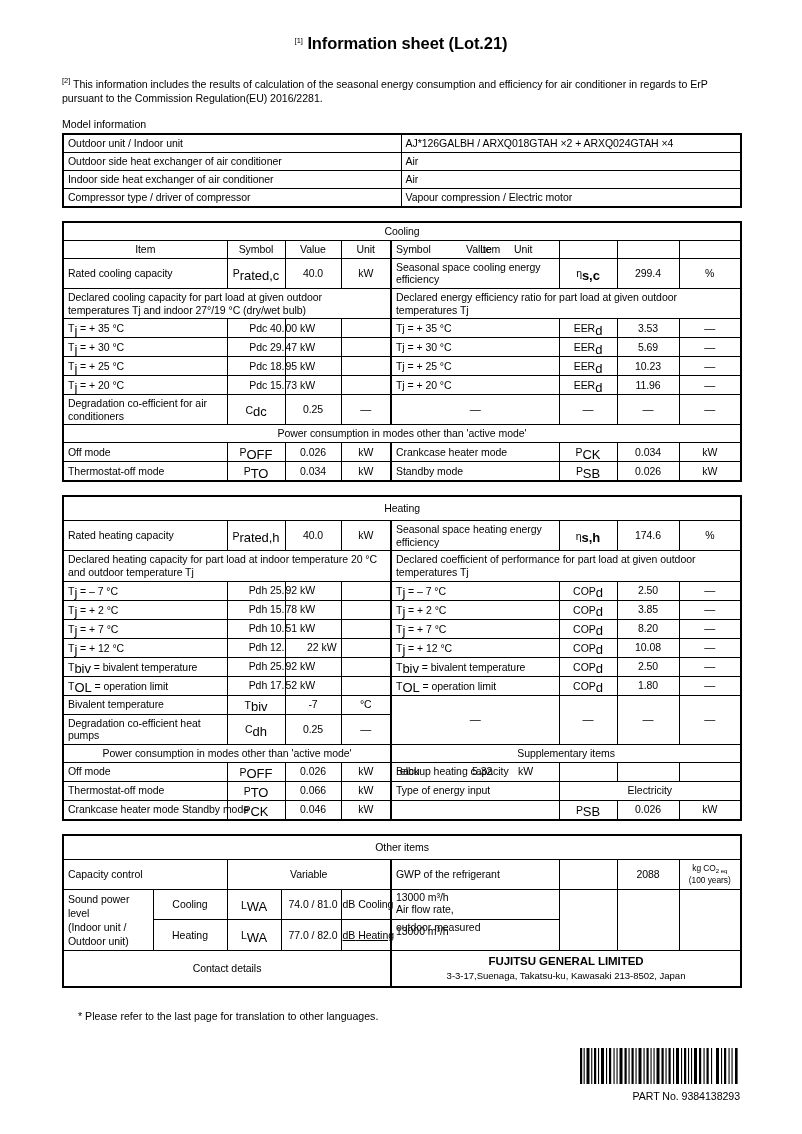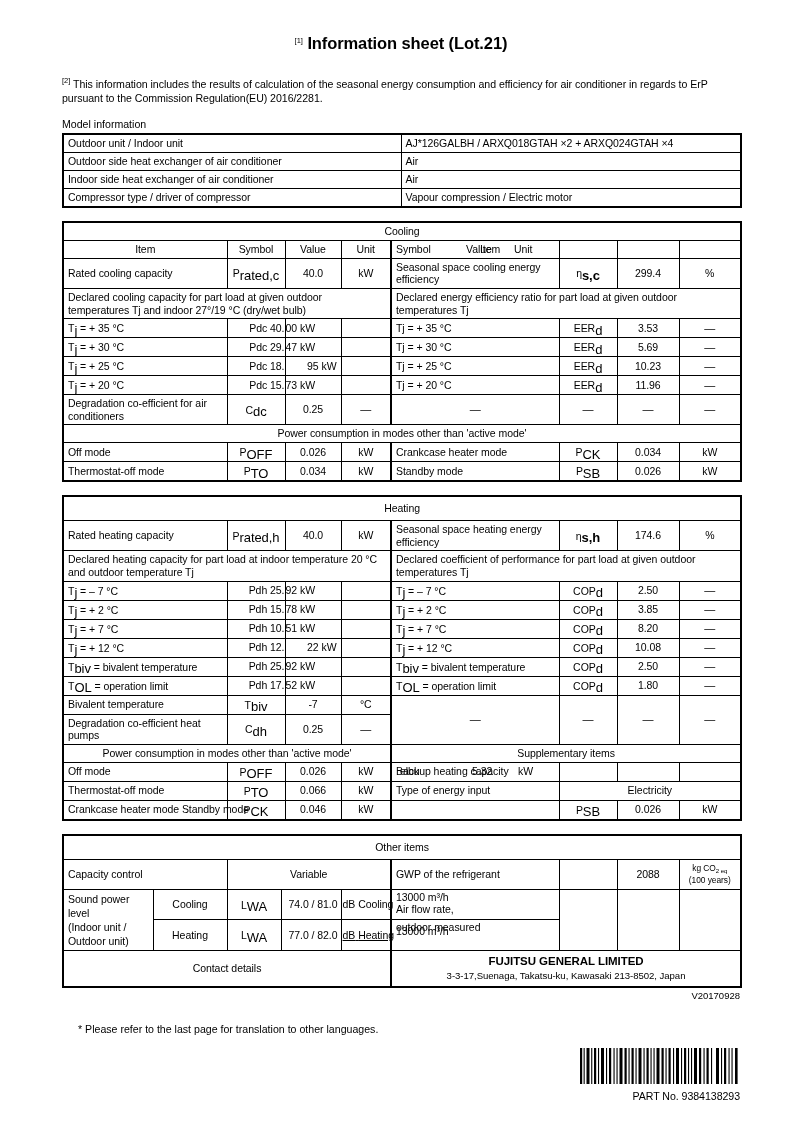--- a/index.html
+++ b/index.html
@@ -153,21 +153,21 @@
         <td style="text-align:left;padding-left:0px;border-left:1px solid #000;">47 kW</td>
         <td></td>
         <td class="lft thickL">Tj = + 30 °C</td>
         <td class="ctr"><span>EER</span><sub>d</sub></td>
         <td class="ctr">5.69</td>
         <td class="ctr dash">—</td>
       </tr>
       <tr>
         <td class="lft"><span>T</span><sub>j</sub><span> = + 25 °C</span></td>
         <td style="text-align:right;padding-right:0px;border-right:none;">Pdc 18.</td>
-        <td style="text-align:right;padding-left:0px;border-left:1px solid #000;">95 kW</td>
+        <td style="text-align:left;padding-left:0px;border-left:1px solid #000;">95 kW</td>
         <td></td>
         <td class="lft thickL">Tj = + 25 °C</td>
         <td class="ctr"><span>EER</span><sub>d</sub></td>
         <td class="ctr">10.23</td>
         <td class="ctr dash">—</td>
       </tr>
       <tr>
         <td class="lft"><span>T</span><sub>j</sub><span> = + 20 °C</span></td>
         <td style="text-align:right;padding-right:0px;border-right:none;">Pdc 15.</td>
         <td style="text-align:left;padding-left:0px;border-left:1px solid #000;">73 kW</td>
@@ -434,21 +434,20 @@
       <tr>
         <td class="ctr" colspan="5" style="padding:8px 4px;">Contact details</td>
         <td class="ctr thickL wrapcell" colspan="4" style="line-height:14px;padding:3px 4px;">
           <span style="font-weight:bold;font-size:11.5px;">FUJITSU GENERAL LIMITED</span><br>
           <span style="font-size:9.6px;">3-3-17,Suenaga, Takatsu-ku, Kawasaki 213-8502, Japan</span>
         </td>
       </tr>
     </tbody>
   </table>
 
-  <div class="verline">V20170928</div>
 
   <div class="footnote">* Please refer to the last page for translation to other languages.</div>
 
   <div class="barcode-wrap">
     <svg class="barcode" viewBox="0 0 160 36" preserveAspectRatio="none">
       <rect x="0" y="0" width="2.2" height="36" fill="#000"></rect>
       <rect x="3.6" y="0" width="1.1" height="36" fill="#000"></rect>
       <rect x="6.5" y="0" width="3.0" height="36" fill="#000"></rect>
       <rect x="11.2" y="0" width="1.1" height="36" fill="#000"></rect>
       <rect x="14.0" y="0" width="2.2" height="36" fill="#000"></rect>

